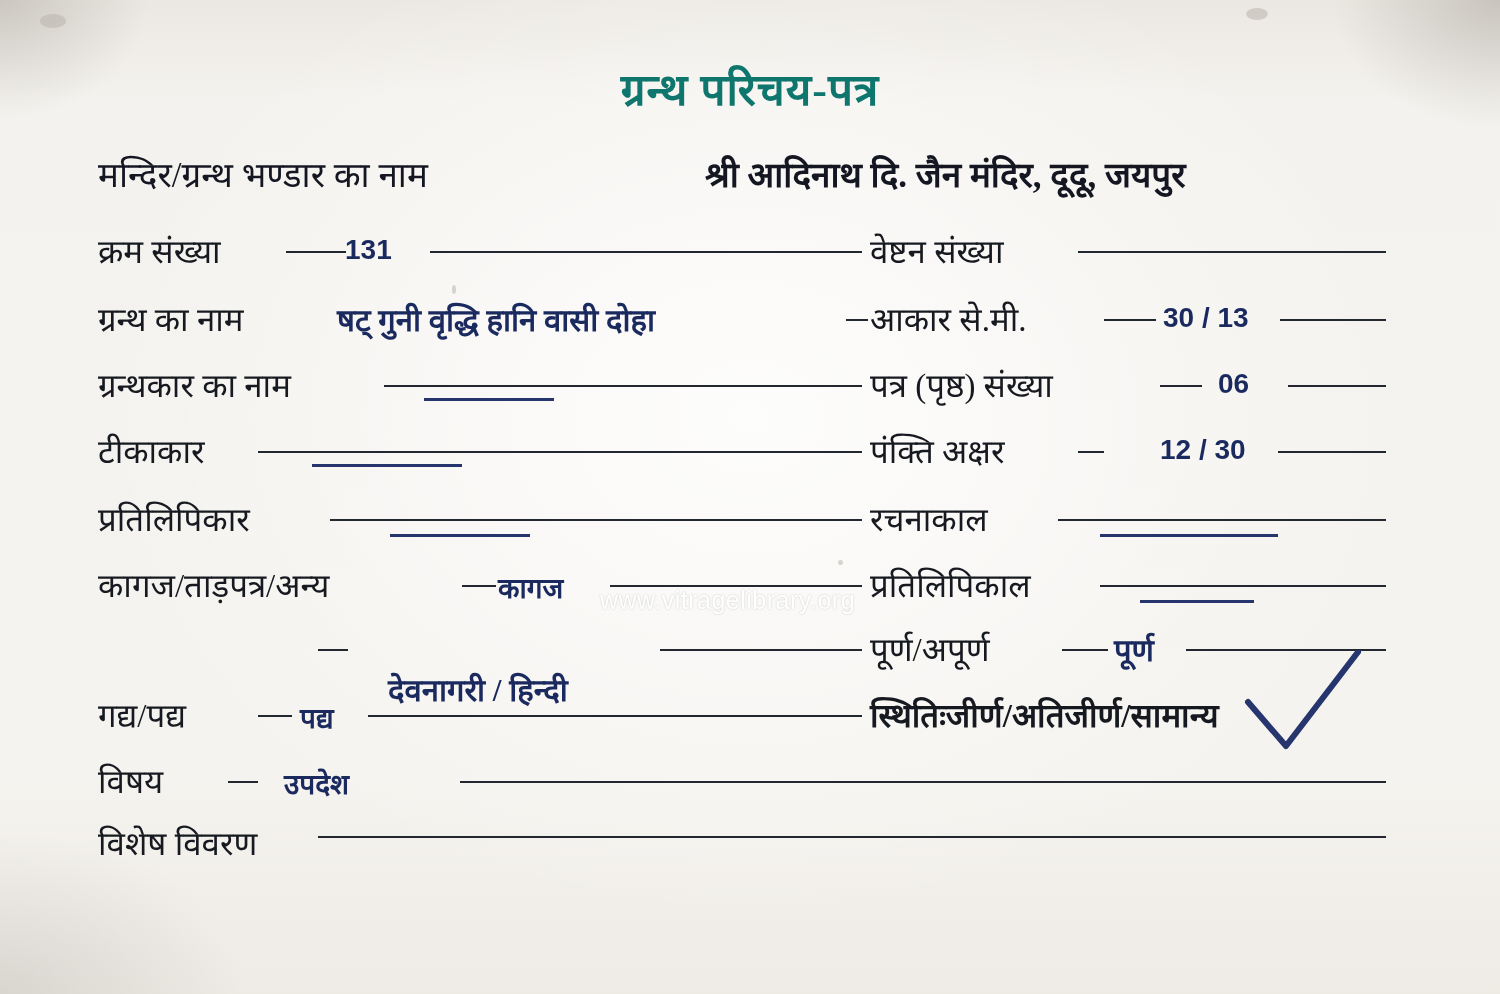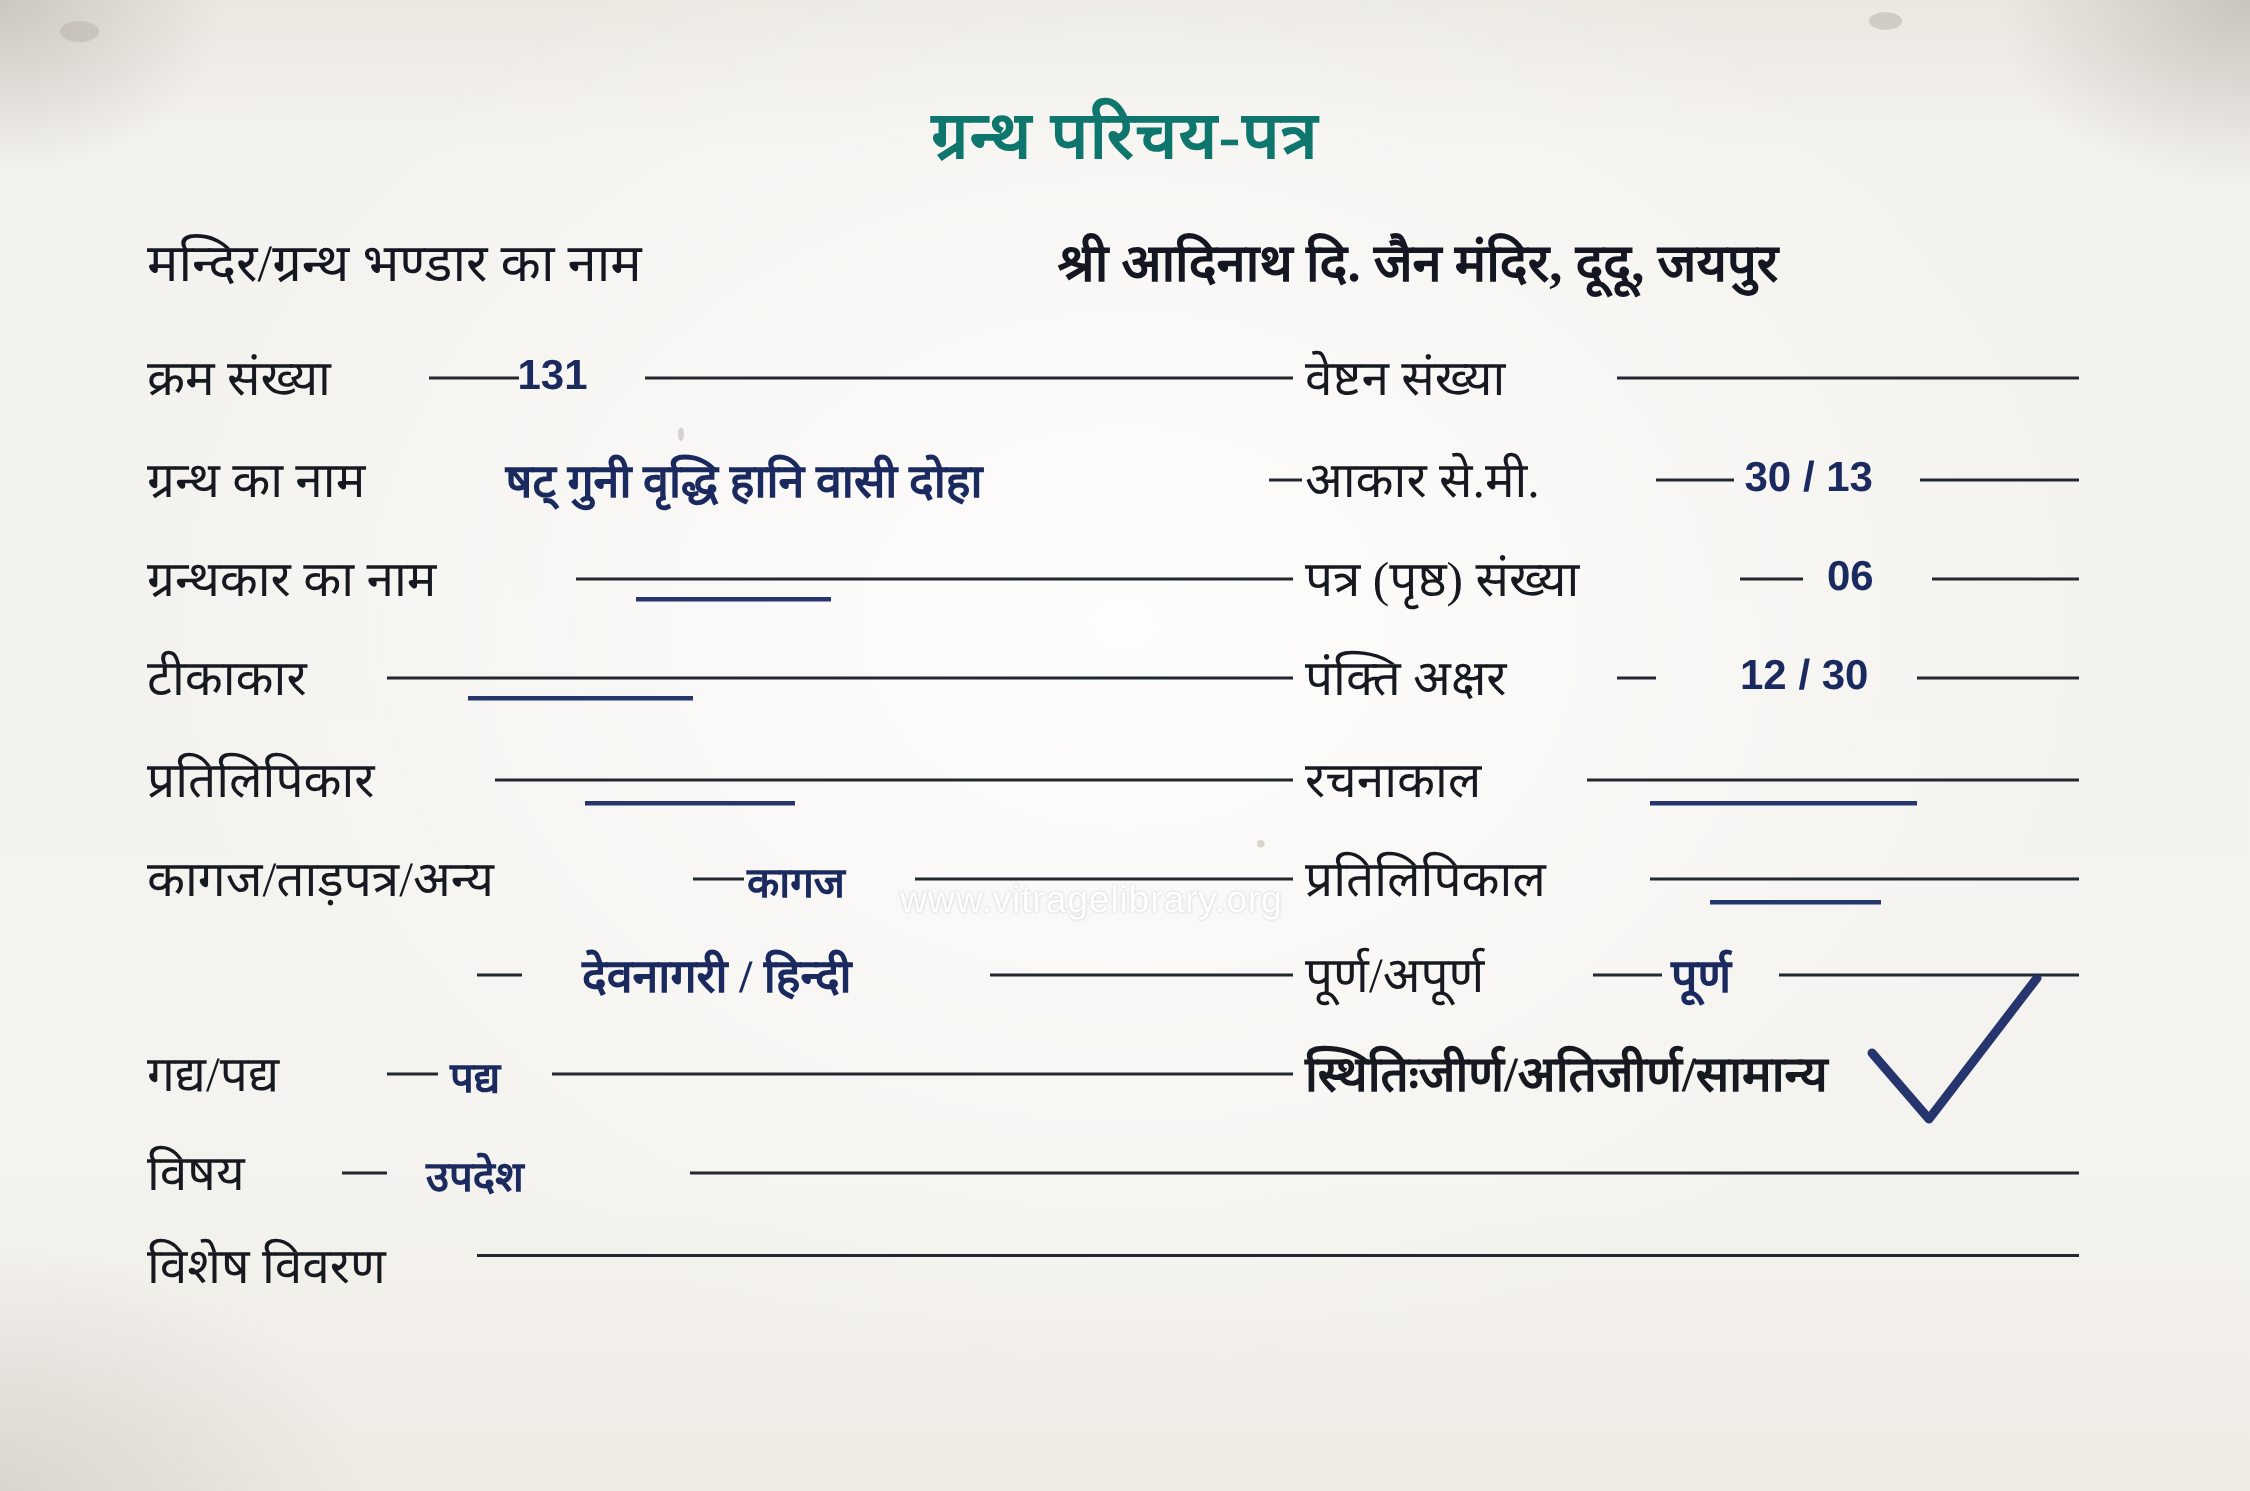--- a/index.html
+++ b/index.html
@@ -228,21 +228,21 @@
     <div class="val handwritten" style="left:498px;">कागज</div>
     <div class="rule" style="left:462px; top:23px; width:34px;"></div>
     <div class="rule" style="left:610px; top:23px; width:252px;"></div>
     <div class="lbl" style="left:870px;">प्रतिलिपिकाल</div>
     <div class="val handwritten" style="left:1150px;"></div>
     <div class="rule" style="left:1100px; top:23px; width:286px;"></div>
     <div class="pen-rule" style="left:1140px; top:38px; width:114px;"></div>
   </div>
 
   <div class="row" style="top:626px;">
-    <div class="val val-lg handwritten" style="left:388px;">देवनागरी / हिन्दी</div>
+    <div class="val val-lg handwritten" style="left:388px;margin-top:40px;">देवनागरी / हिन्दी</div>
     <div class="rule" style="left:318px; top:23px; width:30px;"></div>
     <div class="rule" style="left:660px; top:23px; width:202px;"></div>
     <div class="lbl" style="left:870px;text-align:center;">पूर्ण/अपूर्ण</div>
     <div class="val val-lg handwritten" style="left:1114px;">पूर्ण</div>
     <div class="rule" style="left:1062px; top:23px; width:46px;"></div>
     <div class="rule" style="left:1186px; top:23px; width:200px;"></div>
   </div>
 
   <div class="row" style="top:692px;">
     <div class="lbl" style="left:98px;">गद्य/पद्य</div>

